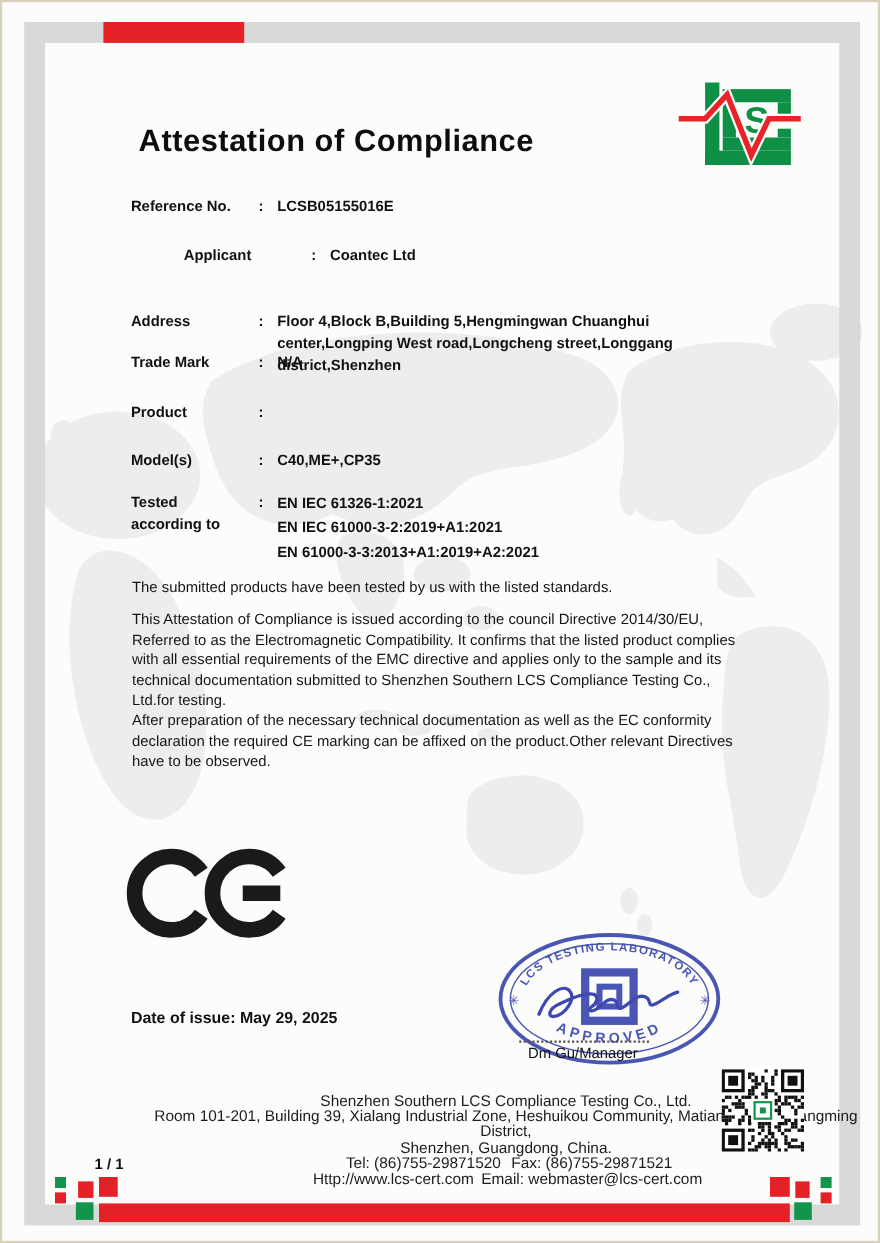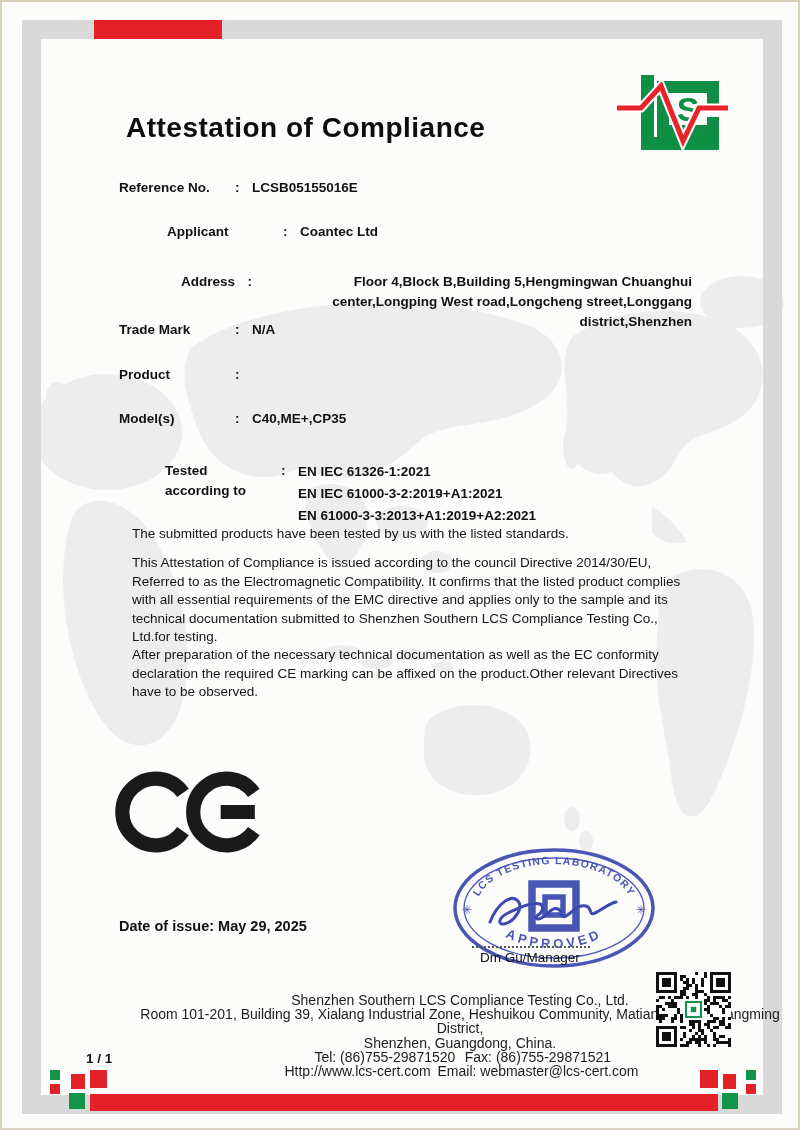--- a/index.html
+++ b/index.html
@@ -17,21 +17,21 @@
   
   .title{position:absolute;left:124px;top:110px;font-size:28px;font-weight:bold;
          letter-spacing:.5px;color:#0d0d0d;}
   
   .row{position:absolute;left:117px;display:flex;font-size:13.5px;font-weight:bold;line-height:20px;}
   .row .lbl{width:116px;white-space:pre-line;}
   .row .colon{width:17px;}
   .row .val{width:440px;white-space:pre-line;}
   .row.lh22 .val{line-height:22px;}
   
-  .para{position:absolute;left:130px;width:582px;font-size:13.5px;line-height:18.6px;
+  .para{position:absolute;left:118px;width:582px;font-size:13.5px;line-height:18.6px;
         white-space:pre-line;color:#151515;}
   
   .ce{position:absolute;left:112px;top:760px;}
   
   .date{position:absolute;left:117px;top:916px;font-size:14.5px;font-weight:bold;}
   
   .stamp{position:absolute;left:440px;top:842px;opacity:.9;}
   .sigline{position:absolute;left:470px;top:944px;width:118px;border-top:2px dotted #555;}
   .signer{position:absolute;left:478px;top:948px;font-size:13.5px;color:#101010;}
   
@@ -109,42 +109,42 @@
   <div class="row" style="top:176px;">
     <span class="lbl">Reference No.</span>
     <span class="colon">:</span>
     <span class="val">LCSB05155016E</span>
   </div>
   <div class="row" style="top:220px;margin-left:48px;">
     <span class="lbl">Applicant</span>
     <span class="colon">:</span>
     <span class="val">Coantec Ltd</span>
   </div>
-  <div class="row" style="top:270px;text-align:right;">
+  <div class="row" style="top:280px;">
     <span class="lbl">Address</span>
     <span class="colon">:</span>
     <span class="val">Floor 4,Block B,Building 5,Hengmingwan Chuanghui
 center,Longping West road,Longcheng street,Longgang
 district,Shenzhen</span>
   </div>
   <div class="row" style="top:318px;">
     <span class="lbl">Trade Mark</span>
     <span class="colon">:</span>
     <span class="val">N/A</span>
   </div>
   <div class="row" style="top:363px;">
     <span class="lbl">Product</span>
     <span class="colon">:</span>
   </div>
   <div class="row" style="top:407px;">
     <span class="lbl">Model(s)</span>
     <span class="colon">:</span>
     <span class="val">C40,ME+,CP35</span>
   </div>
-  <div class="row lh22" style="top:459px;margin-left:46px;">
+  <div class="row lh22" style="top:445px;">
     <span class="lbl">Tested
 according to</span>
     <span class="colon">:</span>
     <span class="val">EN IEC 61326-1:2021
 EN IEC 61000-3-2:2019+A1:2021
 EN 61000-3-3:2013+A1:2019+A2:2021</span>
   </div>
 
   <div class="para" style="top:523px;">The submitted products have been tested by us with the listed standards.</div>
   <div class="para" style="top:552px;">This Attestation of Compliance is issued according to the council Directive 2014/30/EU,

